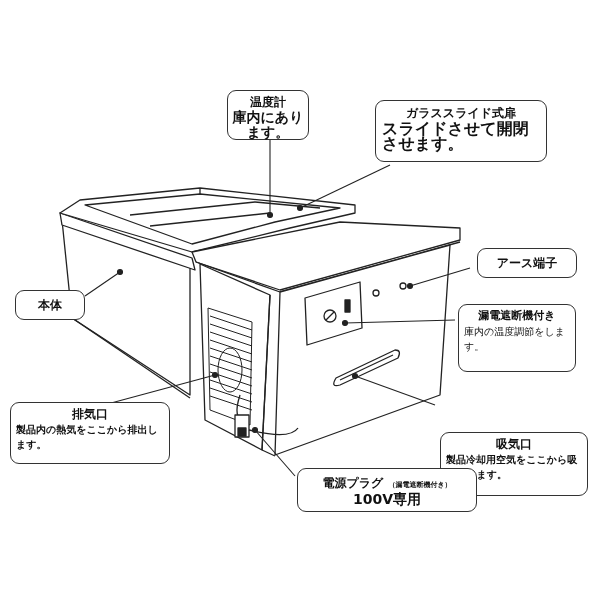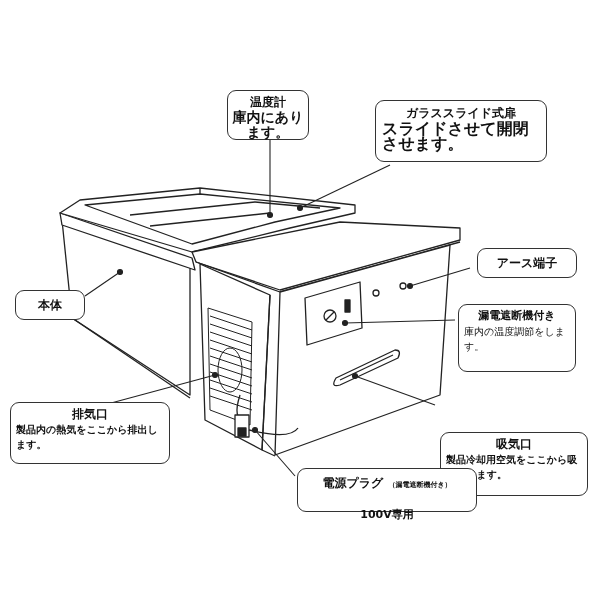--- a/index.html
+++ b/index.html
@@ -109,14 +109,14 @@
 <div class="callout" style="left:440px;top:396px;width:148px;height:64px;padding:3px 5px;margin-top:36px;">
   <div class="title">吸気口</div>
   <div class="desc">製品冷却用空気をここから吸い込みます。</div>
 </div>
 
 <div class="callout" style="left:297px;top:468px;width:180px;height:44px;padding:3px 6px;text-align:center;">
   <div style="text-align:center;">
     <span class="title" style="display:inline;">電源プラグ</span>
     <span class="small">（漏電遮断機付き）</span>
   </div>
-  <div class="title" style="font-size:11px;margin-top:16px;">100V専用</div>
+  <div class="title" style="font-size:14px;">100V専用</div>
 </div>
 
 </body></html>

